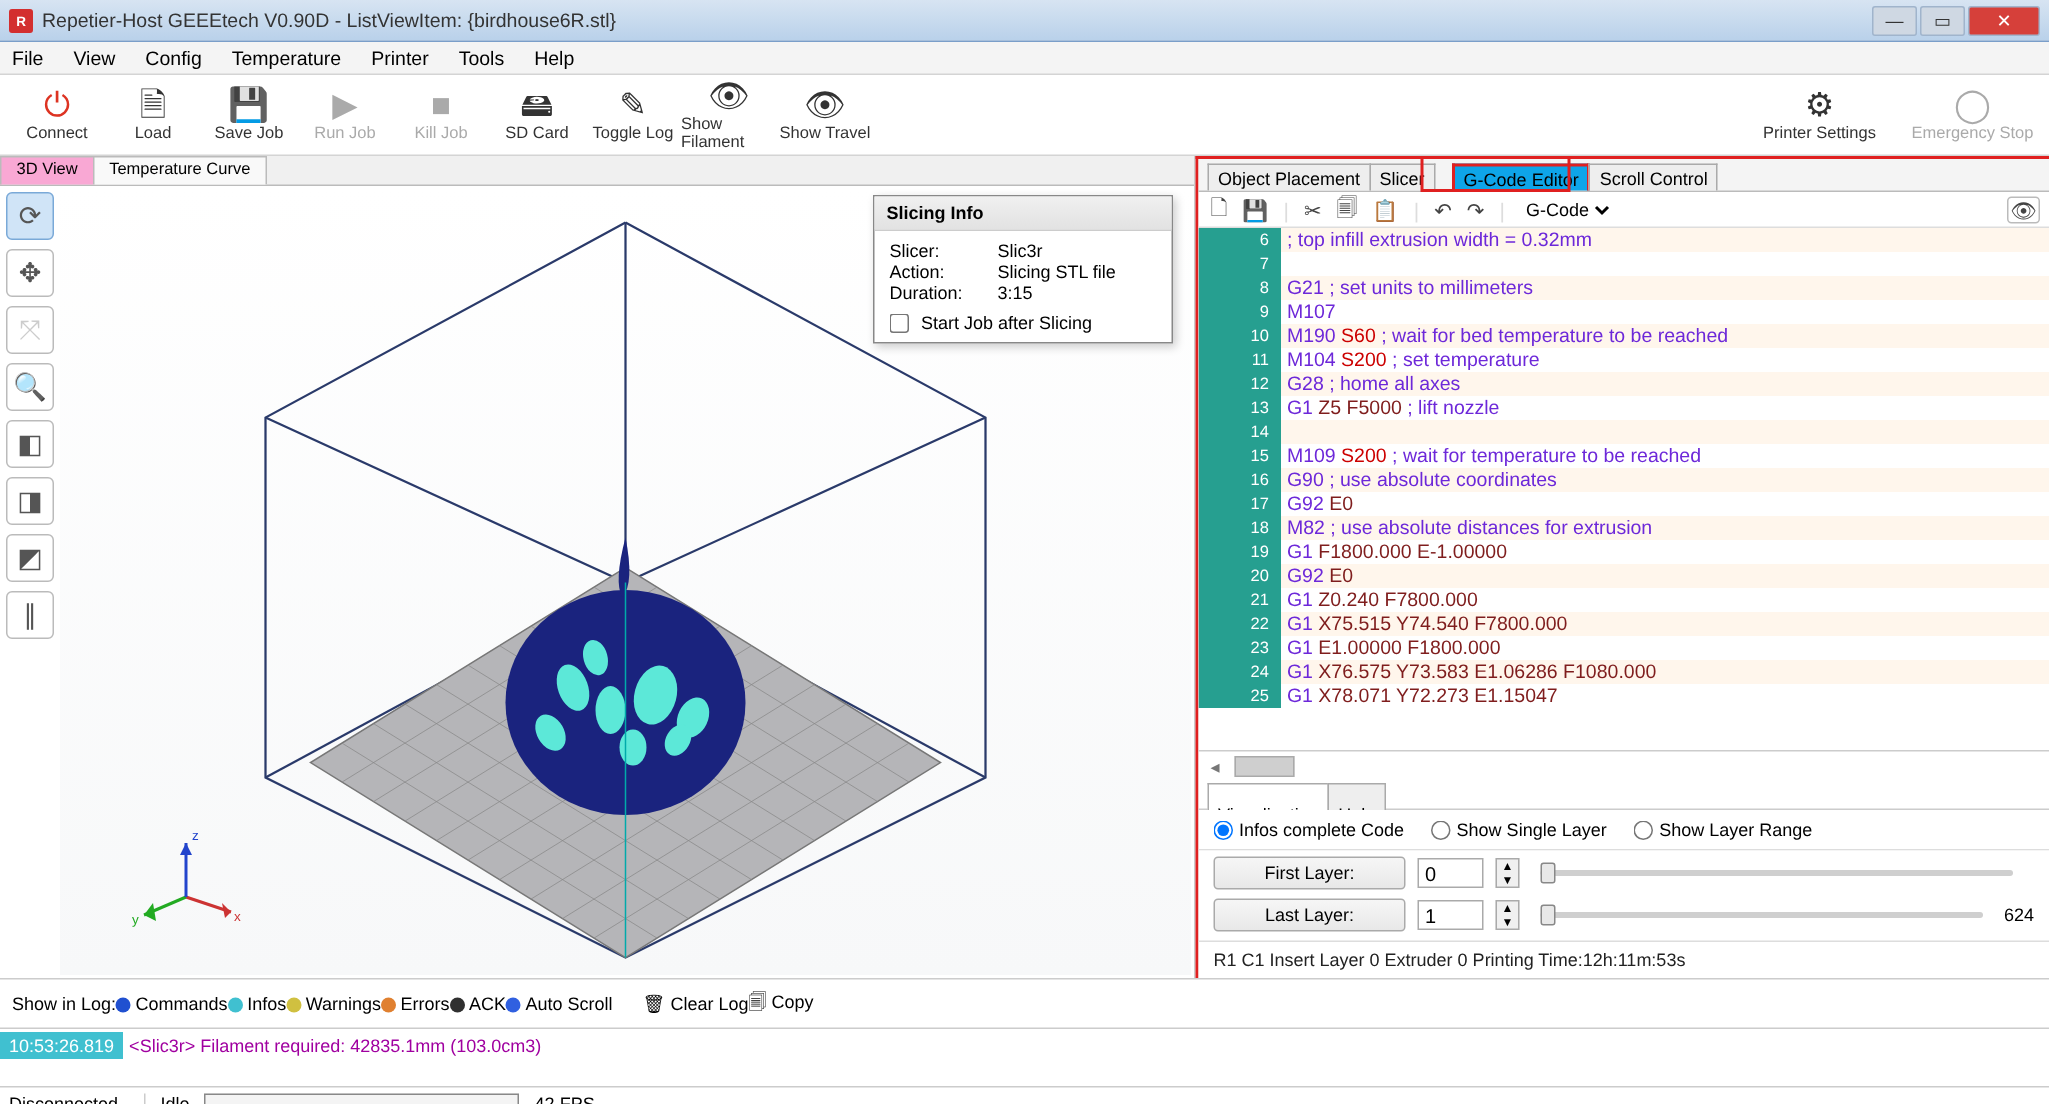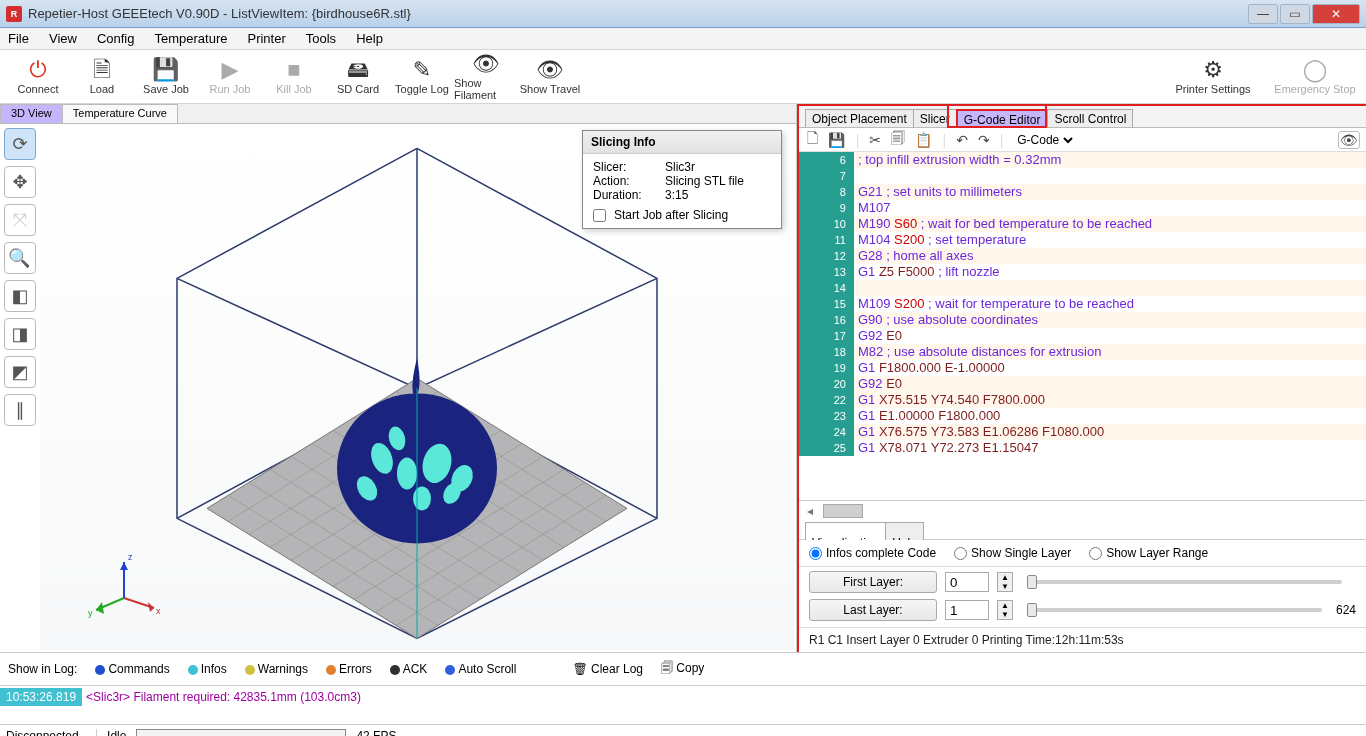--- a/index.html
+++ b/index.html
@@ -19,21 +19,21 @@
 .tool { display: flex; flex-direction: column; align-items: center; justify-content: center; width: 64px; height: 50px; font-size: 11px; color: #333; gap: 2px; }
 .tool.disabled { color: #aaa; }
 .tool .ticon { font-size: 22px; line-height: 22px; }
 .tool-right { position: absolute; right: 6px; top: 2px; display: flex; gap: 12px; }
 .tool-right .tool { width: 90px; }
 
 .content-row { display: flex; height: 548px; }
 .left-pane { width: 797px; display: flex; flex-direction: column; border-right: 1px solid #ccc; }
 .tabs-row { height: 20px; display: flex; border-bottom: 1px solid #bbb; }
 .tabrow-tab { padding: 2px 10px; border: 1px solid #bbb; border-bottom: none; background: #f9f9f9; font-size: 11px; margin-right: -1px; }
-.tabrow-tab.active { background: #c4b5fd; text-align: right; }
+.tabrow-tab.active { background: #f9a8d4; text-align: right; }
 
 .view3d-area { flex: 1; position: relative; background: #fff; }
 .sidetoolbar { position: absolute; left: 4px; top: 4px; width: 34px; display: flex; flex-direction: column; gap: 6px; }
 .sidetoolbar div { width: 32px; height: 32px; border: 1px solid #bbb; border-radius: 4px; background: #fff; display: flex; align-items: center; justify-content: center; font-size: 18px; color: #555; }
 .sidetoolbar div.active { background: #d0e4f7; border-color: #7aa9d8; }
 .sidetoolbar div.disabled { color: #ccc; }
 
 .canvas-bg { position: absolute; left: 40px; right: 2px; top: 2px; bottom: 2px; background: linear-gradient(#ffffff, #f7f8f9); overflow: hidden; }
 
 .slicing-info-box { position: absolute; right: 12px; top: 4px; width: 200px; background: #fff; border: 1px solid #888; box-shadow: 2px 2px 6px rgba(0,0,0,.2); }
@@ -41,21 +41,21 @@
 .slicing-info-box .body { padding: 6px 10px; font-family: "Courier New", monospace; font-size: 12px; }
 .slicing-info-box .row { display: flex; }
 .slicing-info-box .row .k { width: 72px; }
 .slicing-info-box .chk { margin-top: 6px; display: flex; align-items: center; gap: 8px; }
 .slicing-info-box input[type="checkbox"] { width: 13px; height: 13px; }
 
 .right-pane { flex: 1; display: flex; flex-direction: column; border: 2px solid #e02020; border-bottom: none; border-right: none; }
 .right-tabs { height: 22px; display: flex; border-bottom: 1px solid #bbb; font-family: "Courier New", monospace; font-size: 12px; background: #f4f4f4; padding-left: 6px; padding-top: 3px; }
 .right-tabs .rtab { padding: 2px 6px; border: 1px solid #aaa; border-bottom: none; background: #eee; margin-right: -1px; }
 .right-tabs .rtab.active { background: #fff; }
-.right-tabs .rtab.hl { border: 2px solid #e02020; border-bottom: none; background:#c4b5fd; }
+.right-tabs .rtab.hl { border: 2px solid #e02020; border-bottom: none; background:#0ea5e9;margin-left:12px; }
 
 .gcode-toolbar { height: 24px; border-bottom: 1px solid #ddd; display: flex; align-items: center; padding: 0 8px; gap: 10px; font-size: 14px; color: #444; position: relative; background:#fff;}
 .gcode-toolbar select { border: none; font-size: 12px; background: transparent; }
 .gcode-toolbar .eye { position: absolute; right: 6px; border: 1px solid #bbb; border-radius: 3px; width: 22px; height: 18px; display: flex; align-items: center; justify-content: center; }
 
 .gcode-editor { flex: 1; overflow: auto; font-family: "Courier New", monospace; font-size: 13px; background: #fff; position: relative; }
 .gcode-line { display: flex; height: 16px; white-space: pre; }
 .gcode-line .gutter { width: 60px; text-align: right; padding-right: 8px; background: #269f90; color: #fff; font-size: 11px; line-height: 16px; }
 .gcode-line .txt { padding-left: 4px; line-height: 16px; }
 .gcode-line.odd .txt { background: #fff6ec; width: 100%; }
@@ -78,21 +78,21 @@
 .layer-sliders { padding: 4px 10px 6px 10px; background:#fff; display:flex; flex-direction:column; gap:6px;}
 .layer-row { display: flex; align-items: center; gap: 8px; font-family: "Courier New", monospace; font-size: 12px; }
 .layer-row .btn { width: 128px; height: 22px; border: 1px solid #aaa; background: linear-gradient(#f6f6f6,#e8e8e8); border-radius: 3px; text-align: center; line-height: 20px; }
 .layer-row input[type="text"] { width: 44px; height: 20px; border: 1px solid #aaa; padding: 0 4px; }
 .spinner { width: 16px; height: 20px; border: 1px solid #aaa; background: #f0f0f0; font-size: 8px; display: flex; flex-direction: column; }
 .spinner div { flex:1; text-align:center; line-height:9px; }
 .slider { flex: 1; height: 4px; background: #cfcfcf; border-radius: 2px; position: relative; margin: 0 6px; }
 .slider .knob { position: absolute; top: -5px; width: 10px; height: 14px; background: #e8e8e8; border: 1px solid #888; border-radius: 2px; }
 .status-line { padding: 5px 10px; background: #fff; font-size: 12px; color: #222; border-top: 1px solid #ddd;}
 
-.log-toolbar { height: 22px; background: #fff; border-top: 1px solid #ccc; border-bottom: 1px solid #ccc; display: flex; align-items: center; padding: 16px 8px; gap: 18px; font-family: "Courier New", monospace; font-size: 12px; }
+.log-toolbar { height: 22px; background: #fff; border-top: 1px solid #ccc; border-bottom: 1px solid #ccc; display: flex; align-items: center; padding: 16px 8px; font-family: "Courier New", monospace; font-size: 12px; }
 .log-toolbar .dot { display:inline-block; width:10px; height:10px; border-radius:50%; margin-right:3px; vertical-align:middle; }
 .d-blue{background:#2050d0;} .d-cyan{background:#40c0d0;} .d-yel{background:#d0c040;} .d-orng{background:#e08030;} .d-blk{background:#303030;} .d-bl2{background:#3060e0;}
 .log-area { height: 22px; background: #fff; display: flex; align-items: center; font-family: "Courier New", monospace; font-size: 12px; }
 .log-area .ts { background: #40c0d0; color: #fff; padding: 2px 6px; }
 .log-area .msg { color: #a000a0; padding-left: 4px; }
 
 .statusbar { height: 22px; background: #fff; border-top: 1px solid #ccc; display: flex; align-items: center; padding: 0 6px; font-size: 12px; gap: 10px; }
 .statusbar .prog { width: 210px; height: 14px; border: 1px solid #888; background: #f4f4f4; position:relative; }
 .sep { width: 1px; height: 14px; background: #ccc; }
 
@@ -320,20 +320,21 @@
         <div class="gcode-line even"><div class="gutter">11</div><div class="txt"><span class="c-cmd">M104</span> <span class="c-s">S200</span> <span class="c-comment">; set temperature</span></div></div>
         <div class="gcode-line odd"><div class="gutter">12</div><div class="txt"><span class="c-cmd">G28</span> <span class="c-comment">; home all axes</span></div></div>
         <div class="gcode-line even"><div class="gutter">13</div><div class="txt"><span class="c-cmd">G1</span> <span class="c-val">Z5</span> <span class="c-val">F5000</span> <span class="c-comment">; lift nozzle</span></div></div>
         <div class="gcode-line odd"><div class="gutter">14</div><div class="txt"></div></div>
         <div class="gcode-line even"><div class="gutter">15</div><div class="txt"><span class="c-cmd">M109</span> <span class="c-s">S200</span> <span class="c-comment">; wait for temperature to be reached</span></div></div>
         <div class="gcode-line odd"><div class="gutter">16</div><div class="txt"><span class="c-cmd">G90</span> <span class="c-comment">; use absolute coordinates</span></div></div>
         <div class="gcode-line even"><div class="gutter">17</div><div class="txt"><span class="c-cmd">G92</span> <span class="c-val">E0</span></div></div>
         <div class="gcode-line odd"><div class="gutter">18</div><div class="txt"><span class="c-cmd">M82</span> <span class="c-comment">; use absolute distances for extrusion</span></div></div>
         <div class="gcode-line even"><div class="gutter">19</div><div class="txt"><span class="c-cmd">G1</span> <span class="c-val">F1800.000</span> <span class="c-val">E-1.00000</span></div></div>
         <div class="gcode-line odd"><div class="gutter">20</div><div class="txt"><span class="c-cmd">G92</span> <span class="c-val">E0</span></div></div>
+        <div class="gcode-line even"><div class="gutter">21</div><div class="txt"><span class="c-cmd">G1</span> <span class="c-val">Z0.240</span> <span class="c-val">F7800.000</span></div></div>
         <div class="gcode-line odd"><div class="gutter">22</div><div class="txt"><span class="c-cmd">G1</span> <span class="c-val">X75.515</span> <span class="c-val">Y74.540</span> <span class="c-val">F7800.000</span></div></div>
         <div class="gcode-line even"><div class="gutter">23</div><div class="txt"><span class="c-cmd">G1</span> <span class="c-val">E1.00000</span> <span class="c-val">F1800.000</span></div></div>
         <div class="gcode-line odd"><div class="gutter">24</div><div class="txt"><span class="c-cmd">G1</span> <span class="c-val">X76.575</span> <span class="c-val">Y73.583</span> <span class="c-val">E1.06286</span> <span class="c-val">F1080.000</span></div></div>
         <div class="gcode-line even"><div class="gutter">25</div><div class="txt"><span class="c-cmd">G1</span> <span class="c-val">X78.071</span> <span class="c-val">Y72.273</span> <span class="c-val">E1.15047</span></div></div>
       </div>
 
     <div class="hscroll-area">◂<div class="thumb"></div></div>
 
     <div class="subtabs">
       <div class="st active">Visualization</div>

